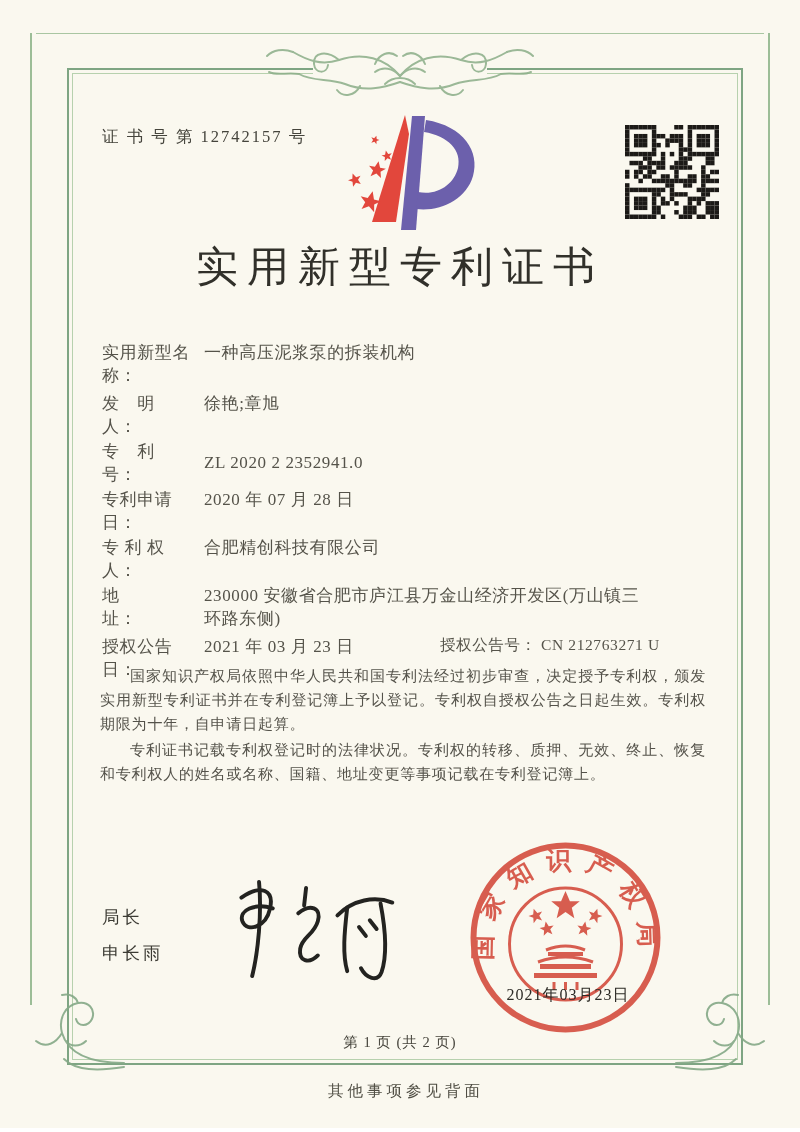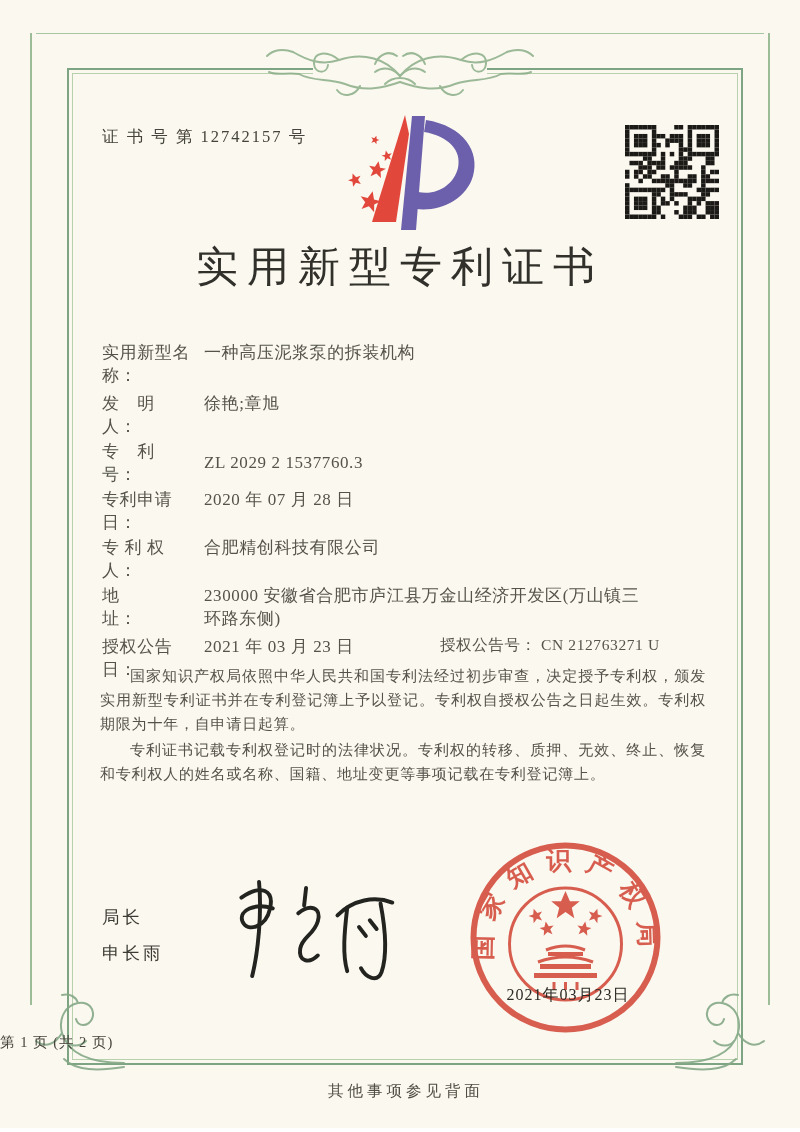--- a/index.html
+++ b/index.html
@@ -53,21 +53,21 @@
   .body-text p { text-indent:2em; margin-bottom:2px; }
   .sig-title { position:absolute; left:102px; top:905px; font-size:17.5px; color:#3c3b34; letter-spacing:3px; }
   .sig-name  { position:absolute; left:102px; top:941px; font-size:17.5px; color:#3c3b34; letter-spacing:3px;text-align:center; }
   .signature-svg { position:absolute; left:212px; top:876px; width:196px; height:108px; }
   .seal { position:absolute; left:468px; top:840px; width:195px; height:195px; opacity:0.92; }
   .seal-date {
     position:absolute; left:478px; top:985px; width:180px; text-align:center;
     font-size:16px; color:#2d2b26; letter-spacing:1px; z-index:5;
   }
   .page-num {
-    position:absolute; left:0; top:1033px; width:100%; 
+    position:absolute; left:0; top:1033px; width:100%; text-align:center;
     font-size:14.5px; color:#46443c; letter-spacing:1px;
   }
   .back-note {
     position:absolute; left:0; top:1081px; width:100%; text-align:center;
     font-size:15.5px; color:#504e44; letter-spacing:4px;padding-left:12px;
   }
   .ornament-top { position:absolute; left:265px; top:24px; width:270px; height:86px; }
   .ornament-bl  { position:absolute; left:26px;  top:993px; width:100px; height:80px; }
   .ornament-br  { position:absolute; left:674px; top:993px; width:100px; height:80px; transform:scaleX(-1); }
 </style>
@@ -401,21 +401,21 @@
   <div class="field-row row-name">
     <span class="field-label">实用新型名称：</span>
     <span class="field-value">一种高压泥浆泵的拆装机构</span>
   </div>
   <div class="field-row row-inv">
     <span class="field-label">发　明　人：</span>
     <span class="field-value">徐艳;章旭</span>
   </div>
   <div class="field-row row-pat">
     <span class="field-label">专　利　号：</span>
-    <span class="field-value">ZL 2029 2 1537760.3</span>
+    <span class="field-value">ZL 2020 2 2352941.0</span>
   </div>
   <div class="field-row row-fil">
     <span class="field-label">专利申请日：</span>
     <span class="field-value">2020 年 07 月 28 日</span>
   </div>
   <div class="field-row row-ptee">
     <span class="field-label">专 利 权 人：</span>
     <span class="field-value">合肥精创科技有限公司</span>
   </div>
   <div class="field-row row-addr">

